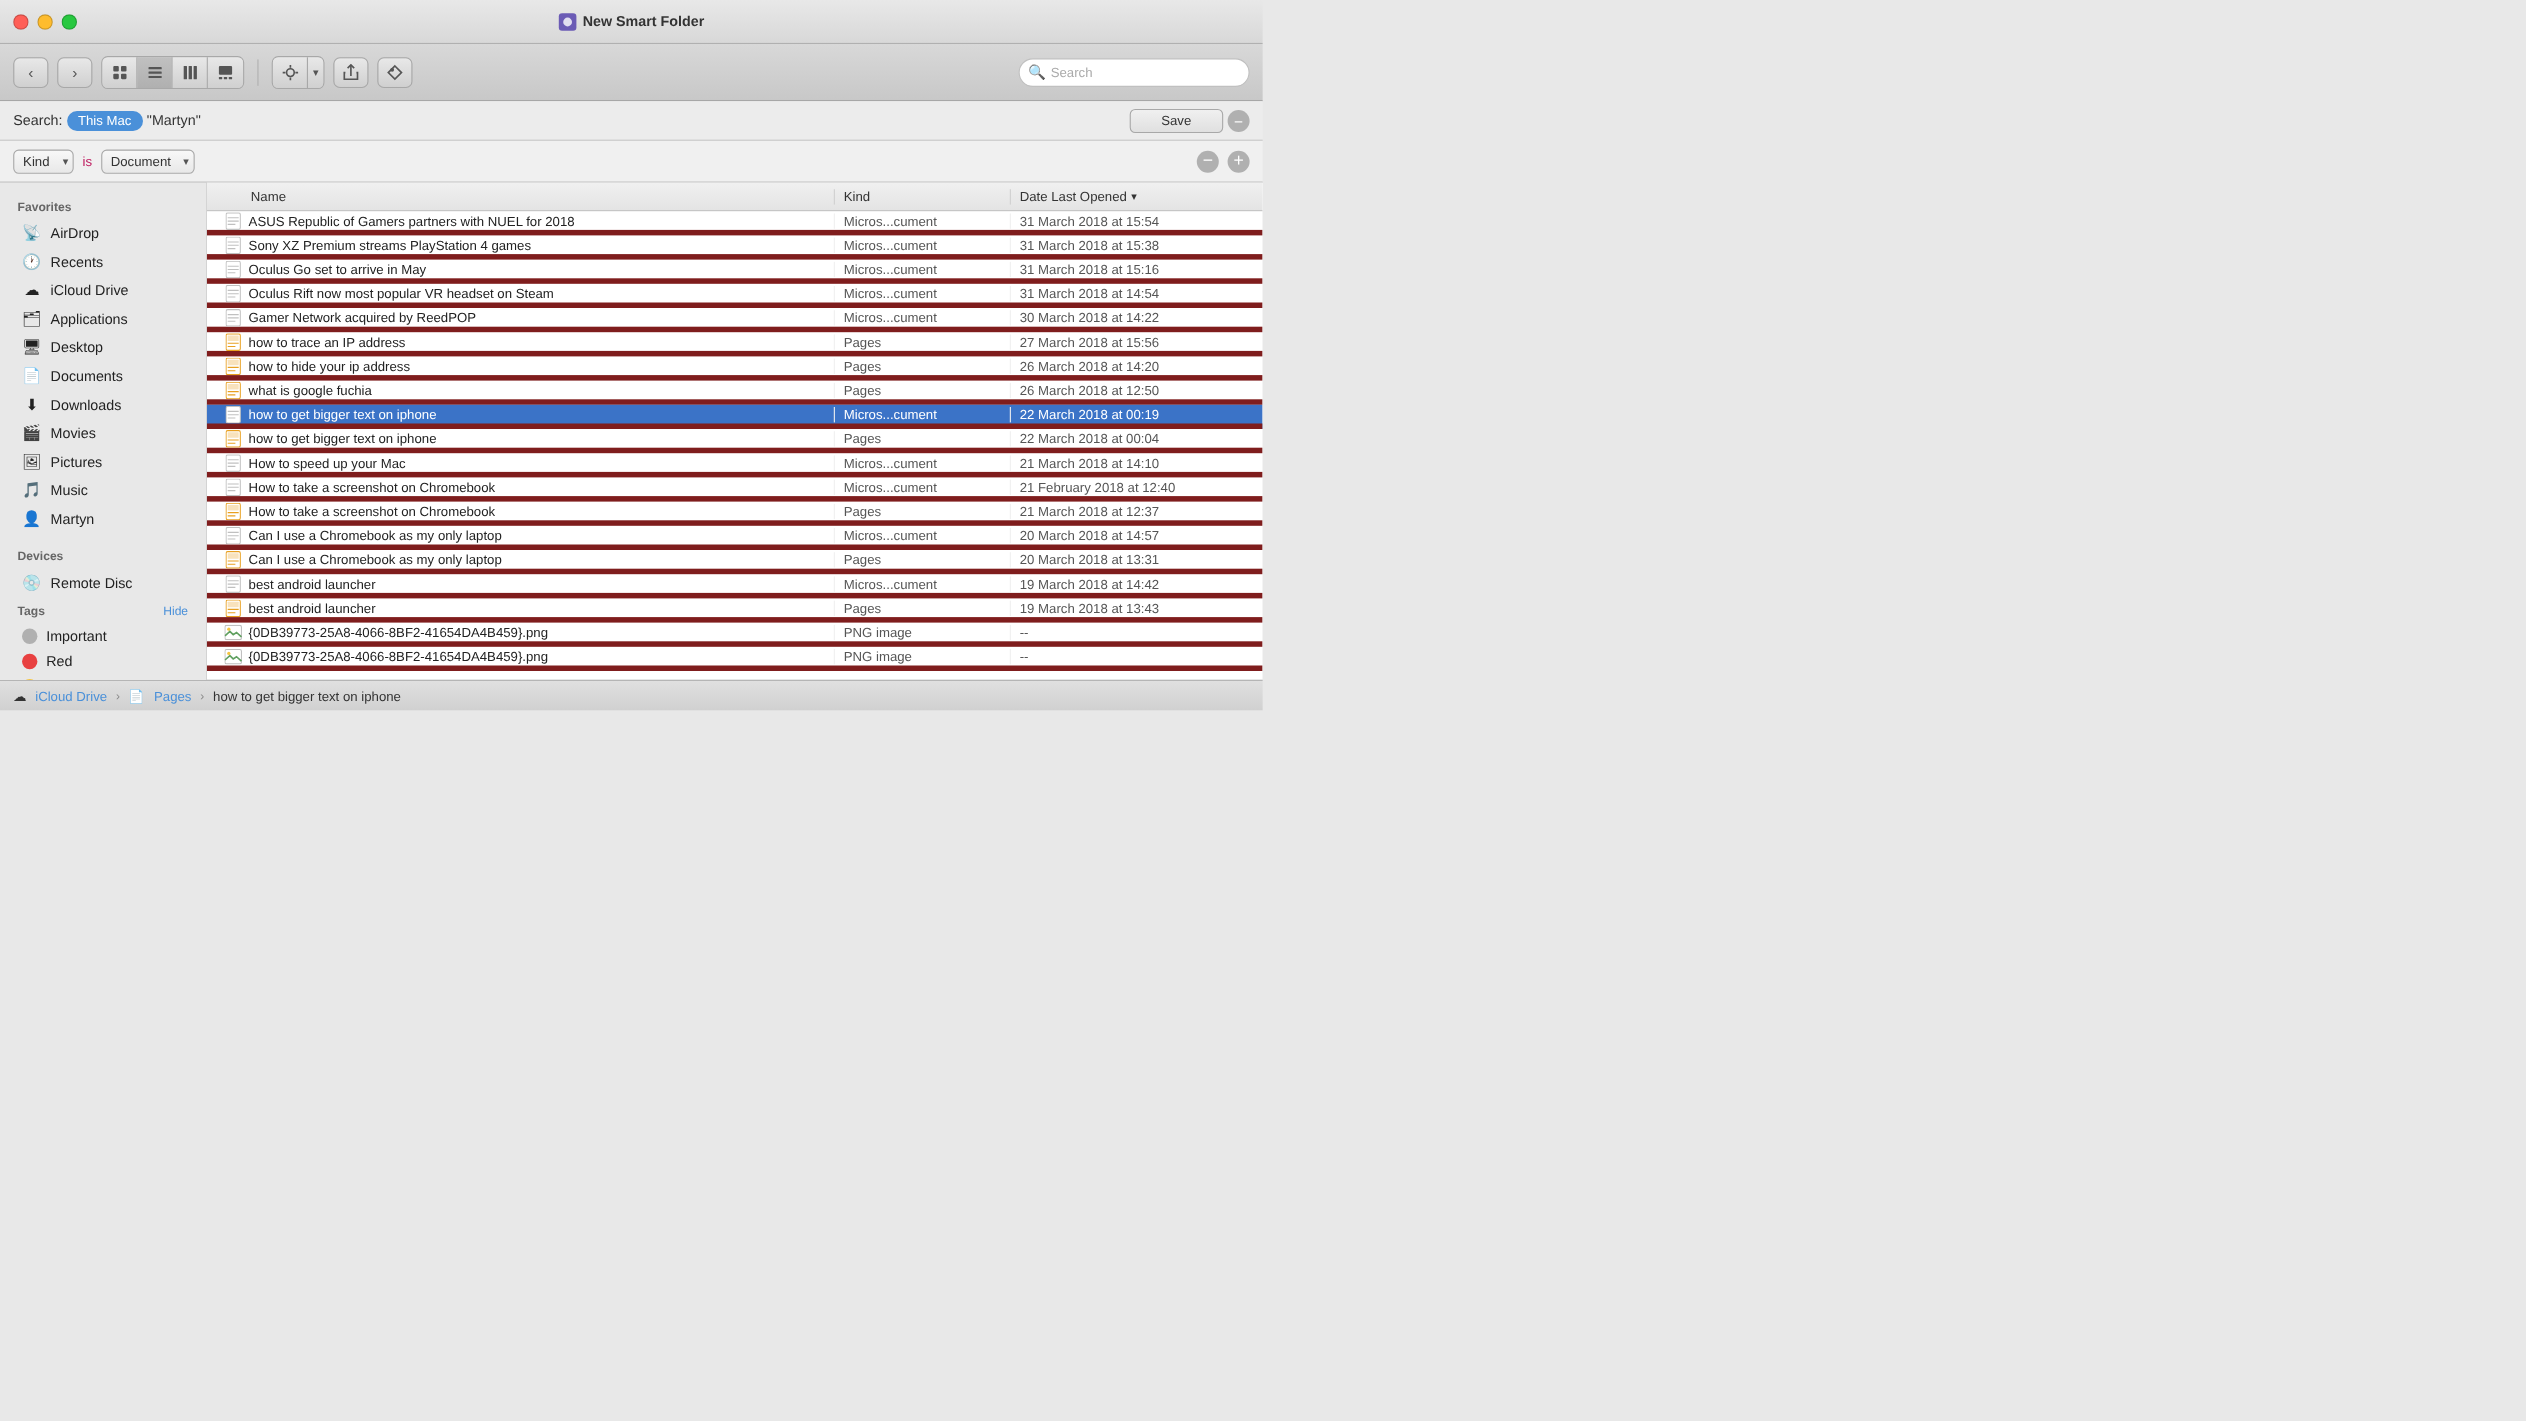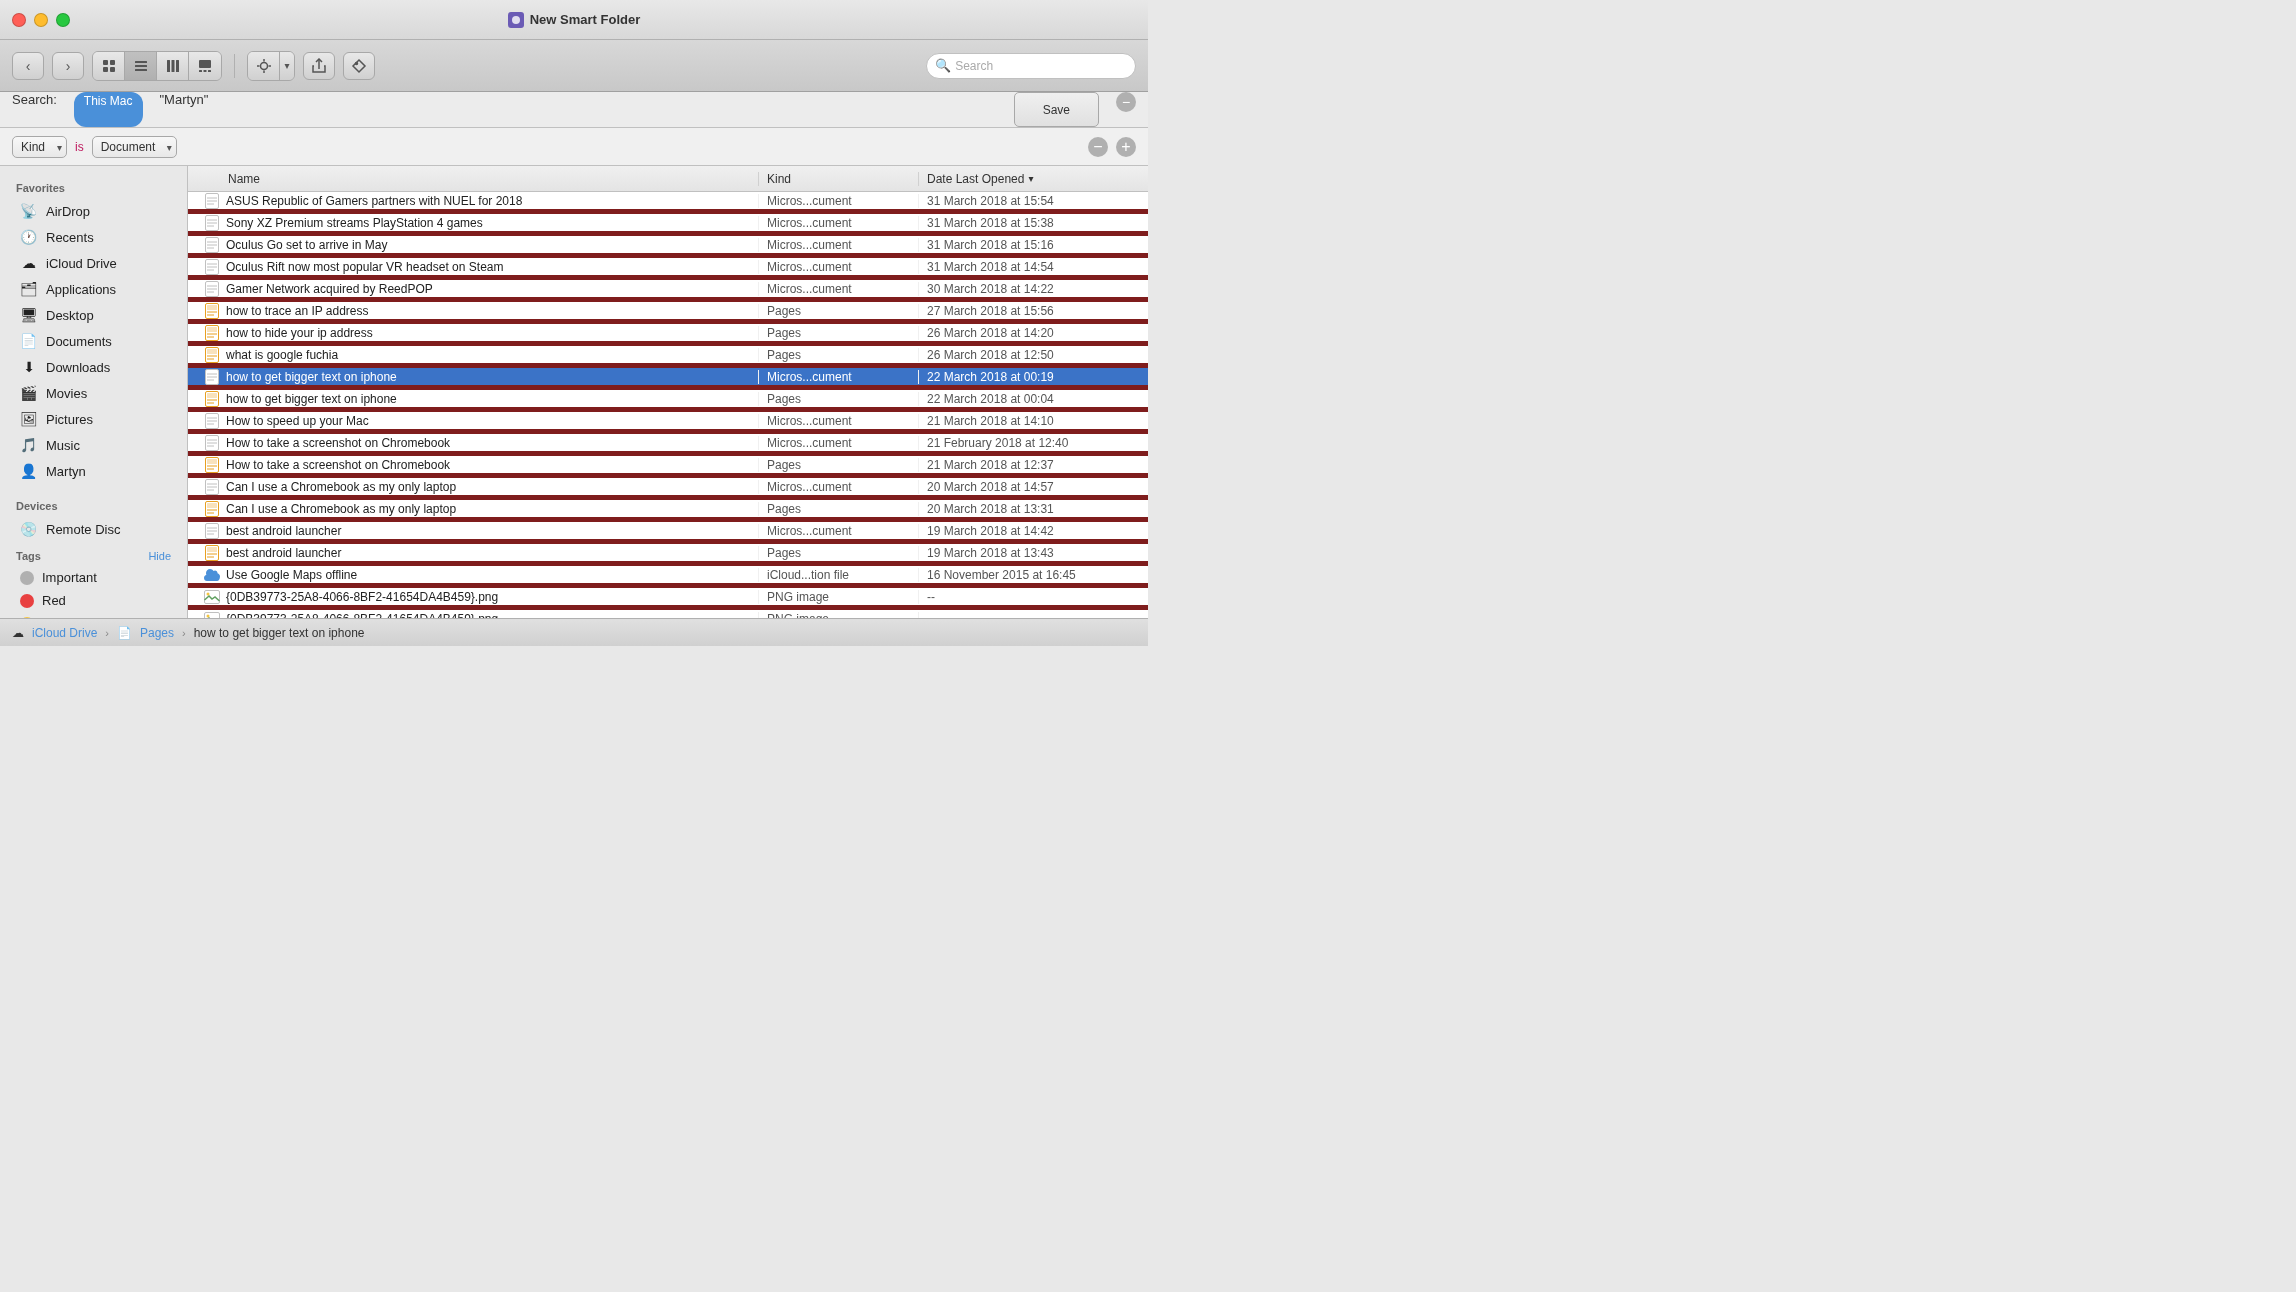--- a/index.html
+++ b/index.html
@@ -116,22 +116,23 @@
       gap: 4px;
       color: #888;
       font-size: 12px;
     }
     
     .search-bar-row {
       height: 36px;
       background: #ececec;
       border-bottom: 1px solid #c0c0c0;
       display: flex;
+      align-items: center;
       padding: 0 12px;
-      gap: 17px;
+      gap: 4px;
       flex-shrink: 0;
     }
     .search-label {
       font-size: 13px;
       color: #333;
       font-weight: 500;
     }
     .search-pill {
       background: #4a90d9;
       color: white;
@@ -862,32 +863,20 @@
     </svg>
             </div>
       <span>best android launcher</span>
     </div>
     <div class="file-kind">Pages</div>
     <div class="file-date">19 March 2018 at 13:43</div>
   </div>
         <div class="file-row">
     <div class="file-row-name">
       <div class="file-icon">
-              <svg width="16" height="12" viewBox="0 0 16 12" fill="#4a90d9">
-      <path d="M13,12 H3 C1.3,12 0,10.7 0,9 C0,7.5 1,6.3 2.4,6.1 C2.1,5.5 2,4.8 2,4 C2,1.8 3.8,0 6,0 C7.5,0 8.8,0.8 9.6,2 C10,1.7 10.5,1.5 11,1.5 C12.4,1.5 13.5,2.6 13.5,4 C13.5,4.1 13.5,4.2 13.5,4.3 C14.9,4.7 16,5.9 16,7.5 C16,9.9 14.7,12 13,12 Z"></path>
-    </svg>
-            </div>
-      <span>Use Google Maps offline</span>
-    </div>
-    <div class="file-kind">iCloud...tion file</div>
-    <div class="file-date">16 November 2015 at 16:45</div>
-  </div>
-        <div class="file-row">
-    <div class="file-row-name">
-      <div class="file-icon">
               <svg width="16" height="14" viewBox="0 0 16 14" fill="none">
       <rect x="0.5" y="0.5" width="15" height="13" rx="1.5" fill="white" stroke="#c0c0c0"></rect>
       <circle cx="4" cy="4" r="1.5" fill="#f5c542"></circle>
       <path d="M0.5,10 L5,6 L8,9 L11,7 L15.5,11" stroke="#60a060" stroke-width="1.5" fill="none"></path>
     </svg>
             </div>
       <span>{0DB39773-25A8-4066-8BF2-41654DA4B459}.png</span>
     </div>
     <div class="file-kind">PNG image</div>
     <div class="file-date">--</div>

